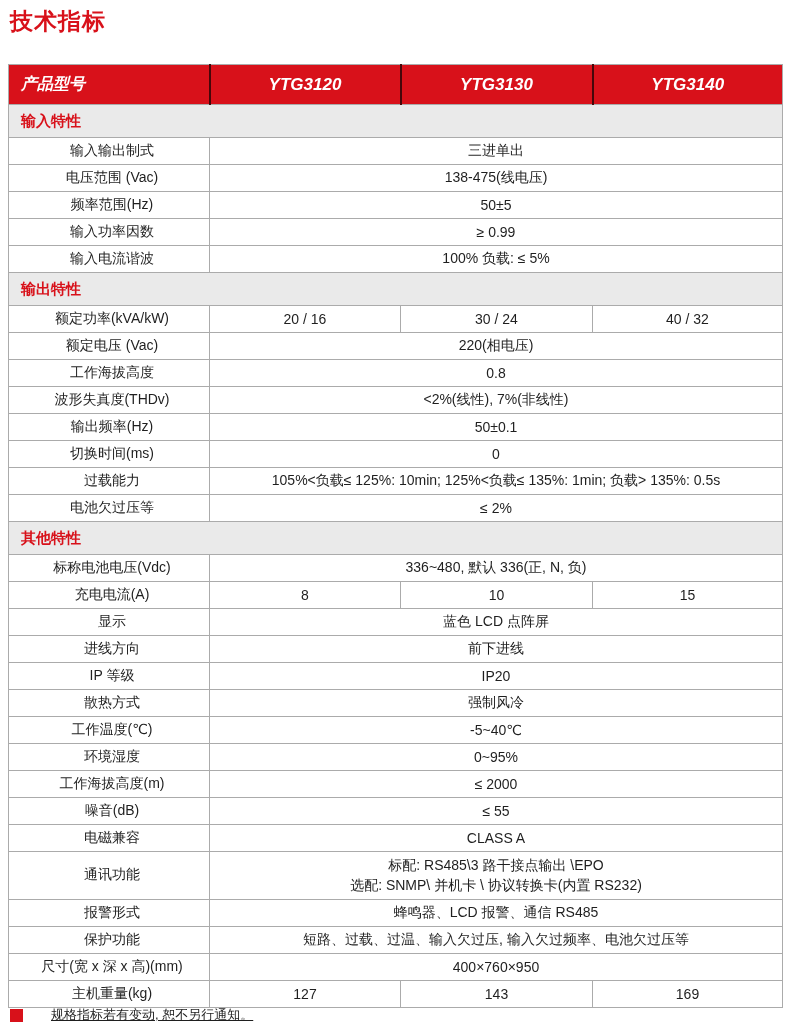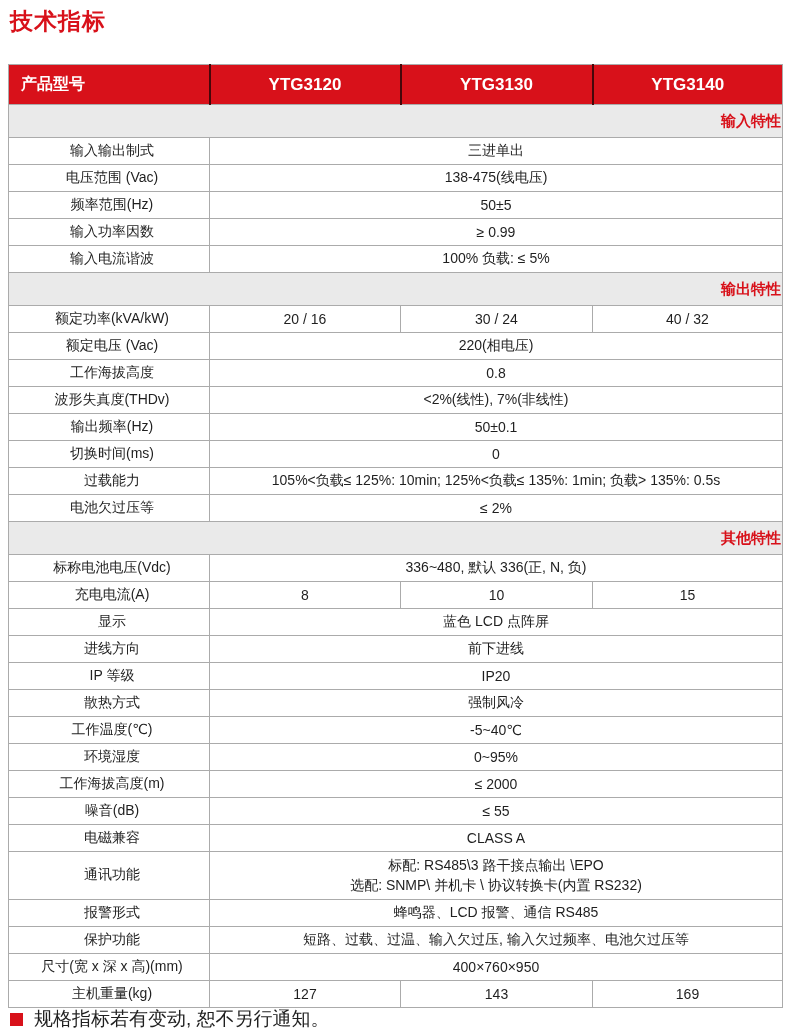--- a/index.html
+++ b/index.html
@@ -25,51 +25,52 @@
     font-size:14px;
     overflow:hidden;
   }
   thead th{
     background:var(--red);
     color:#ffffff;
     height:37px;
     font-weight:bold;
     border-color:var(--red);
     border-bottom:1px solid var(--border);
+    font-style:italic;
   }
   thead th.model-label-cell{
     text-align:left;padding-left:12px;font-size:16px;
   }
   thead th.model-cell{
     text-align:center;font-size:17px;
     border-left:2px solid var(--red-divider);
   }
   .section-row td{
     background:var(--section-bg);
     color:var(--red);
     font-weight:bold;
     font-size:15px;
     height:30px;
-    text-align:right;
+    text-align:left;
     padding-left:12px;
   }
   .spec-row td{height:26px;background:#ffffff;}
   .label-cell{
     text-align:center;padding:0 6px 0 12px;white-space:nowrap;
   }
   .value-cell{
     text-align:center;padding:0 8px;font-size:13.5px;
   }
   .value-cell.multiline{
     height:auto;padding:3px 8px;line-height:1.45;
   }
   .footnote{
     position:absolute;left:10px;top:1006px;
-    display:flex;align-items:center;gap:11px;
-    font-size:19px;color:var(--text);
+    display:flex;align-items:center;gap:28px;
+    font-size:13px;color:var(--text);text-decoration:underline;
   }
   .footnote-square{
     display:inline-block;width:13px;height:13px;background:var(--red);
     flex:0 0 auto;
   }
 </style>
 </head>
 <body>
 
 <div class="page">

